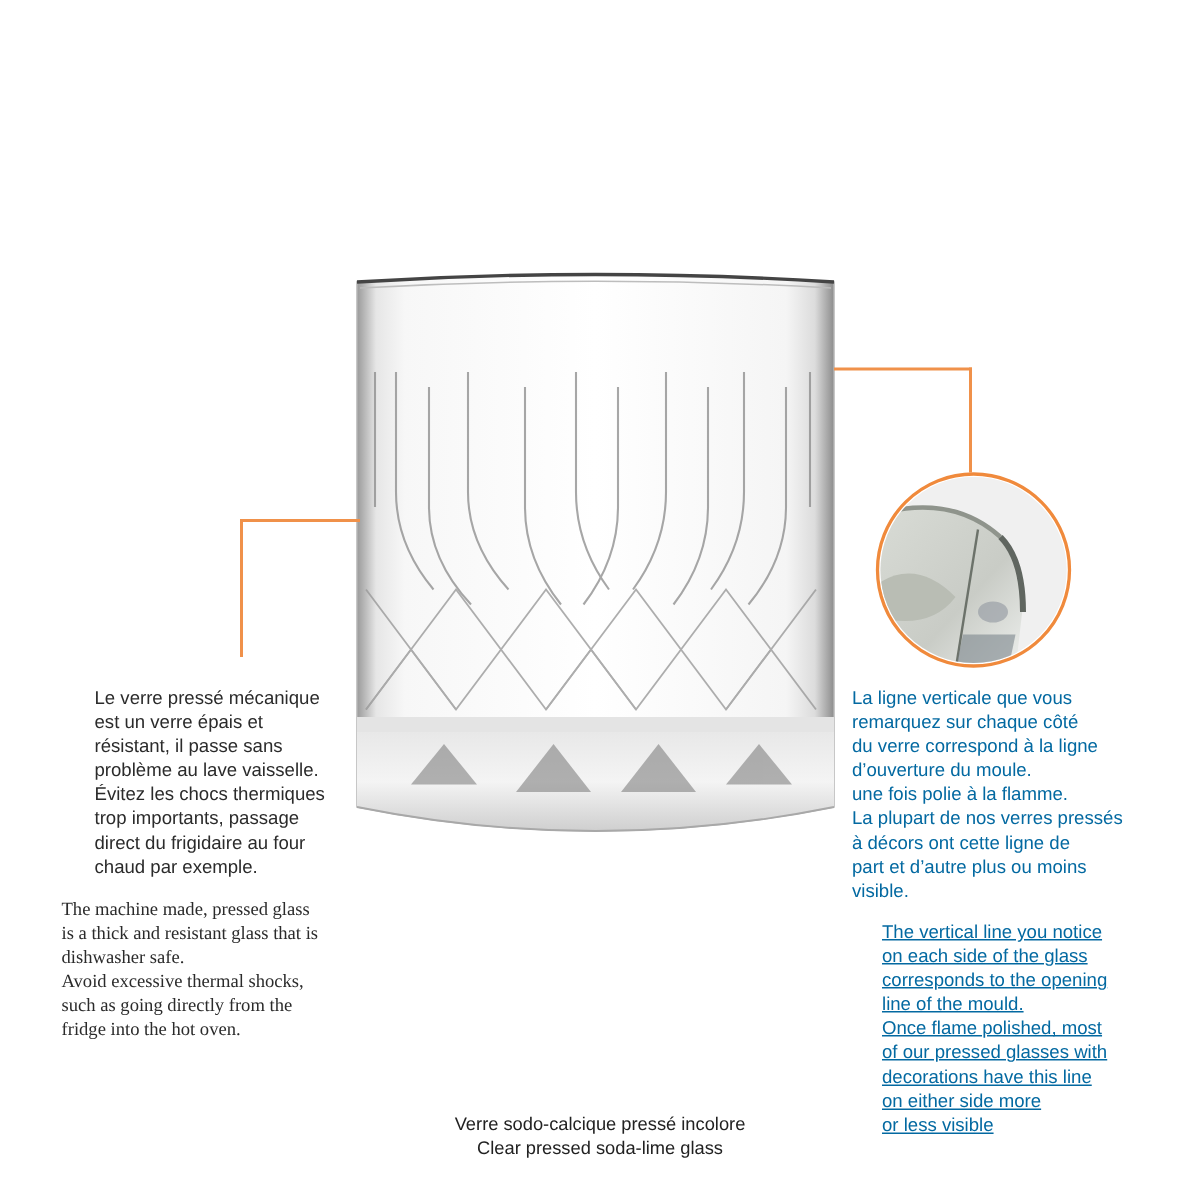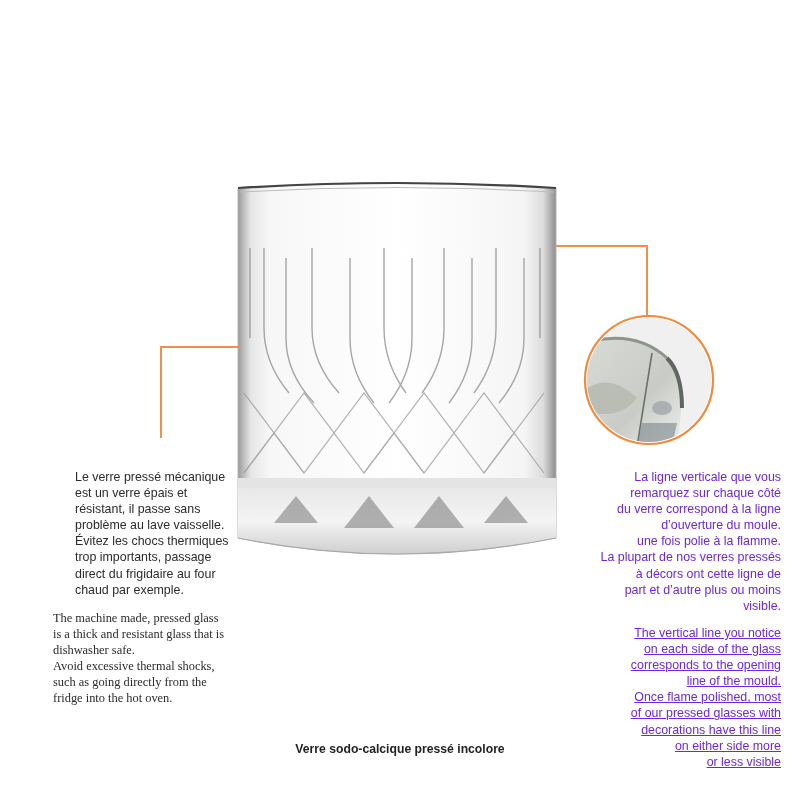--- a/index.html
+++ b/index.html
@@ -1,21 +1,21 @@
 <!DOCTYPE html>
 <html><head>
 <meta charset="utf-8">
 <style>
   html, body { margin:0; padding:0; background:#ffffff; }
   body { width:800px; height:800px; position:relative; overflow:hidden; font-family:"Liberation Sans", "DejaVu Sans", sans-serif; }
   .abs { position:absolute; }
   .txt-dark { color:#2b2b2b; font-size:12.4px; line-height:16.1px; }
-  .txt-orange { color:#6d28d9; font-size:12.4px; line-height:16.1px;text-align:right; }
+  .txt-orange { color:#0369a1; font-size:12.4px; line-height:16.1px; }
   .line { background:#f0914a; position:absolute; }
-  .para { white-space:pre-line; margin:12px; }
+  .para { white-space:pre-line; margin:0; }
   .caption { position:absolute; left:0; width:800px; text-align:center; color:#222; font-size:12.2px; line-height:16px; }
   .caption div { position:relative; }
   svg { display:block; }
 </style>
 </head>
 <body>
 
 <div class="abs" style="left:234px; top:178px; width:326px; height:390px;">
   <svg width="326" height="390" viewBox="0 0 326 390">
     <defs>
@@ -148,15 +148,16 @@
 on each side of the glass
 corresponds to the opening
 line of the mould.
 Once flame polished, most
 of our pressed glasses with
 decorations have this line
 on either side more
 or less visible</p>
 </div>
 
-<div class="caption" style="top:741px;font-weight:bold;">
+<div class="caption" style="top:741px;">
   <div>Verre sodo-calcique pressé incolore</div>
+  <div>Clear pressed soda-lime glass</div>
 </div>
 
 </body></html>

